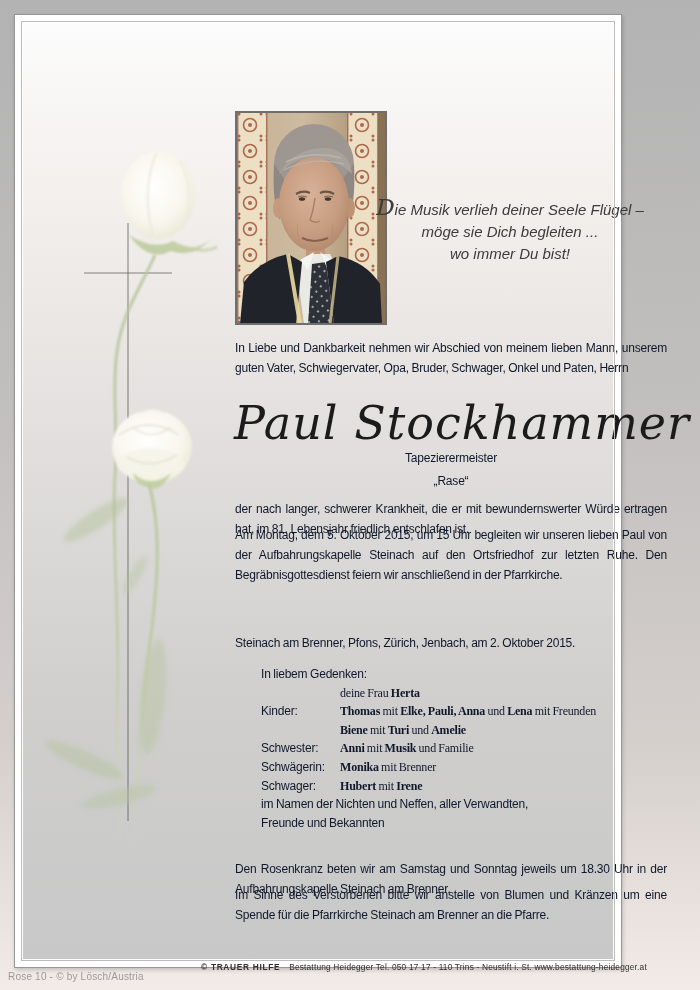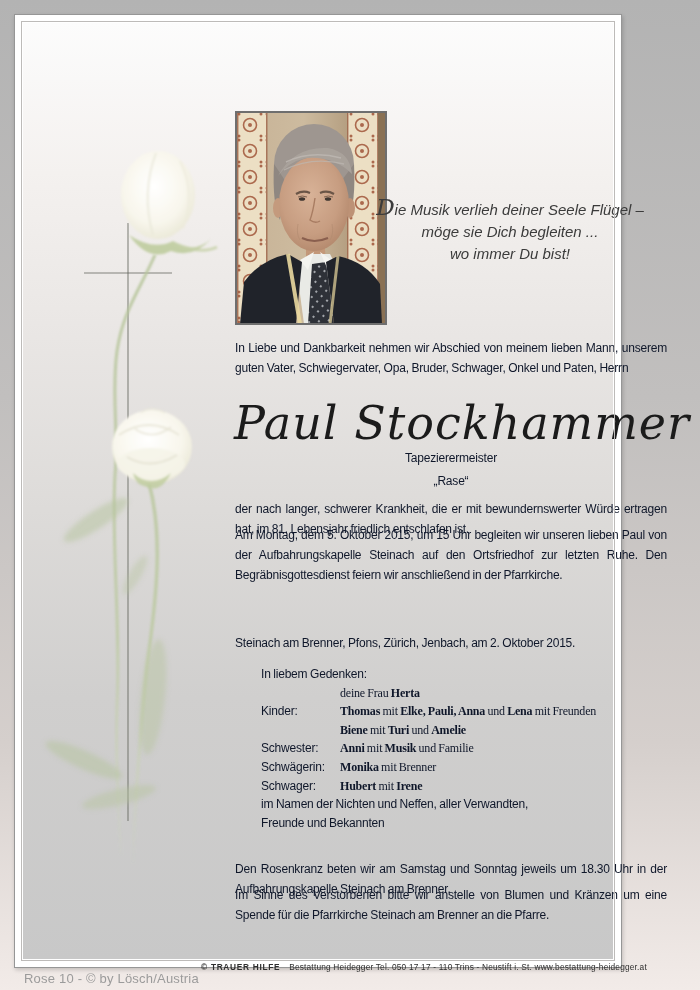--- a/index.html
+++ b/index.html
@@ -52,22 +52,22 @@
   .m-value{flex:1;white-space:nowrap;font-family:Liberation Serif, serif;}
   .m-value .b{font-weight:bold;}
   .rosary{top:824px;margin-top:20px;}
   .donation{top:870px;}
   .footer{
     position:absolute;left:184px;top:947px;width:450px;z-index:3;
     font-size:8.3px;color:#2e2e2e;text-align:center;white-space:nowrap;letter-spacing:.2px;
   }
   .footer .brand{font-weight:bold;letter-spacing:.7px;margin-right:9px;}
   .credit{
-    position:absolute;left:24px;top:971px;z-index:3;
-    font-size:13px;color:#9b9b9b;letter-spacing:.2px;
+    position:absolute;left:8px;top:971px;z-index:3;
+    font-size:10px;color:#9b9b9b;letter-spacing:.2px;
   }
 </style>
 </head>
 <body>
 
 <div class="card">
   <div class="content-bg"></div>
 
   <svg class="deco" width="668" height="954" viewBox="0 0 668 954">
     <defs>

